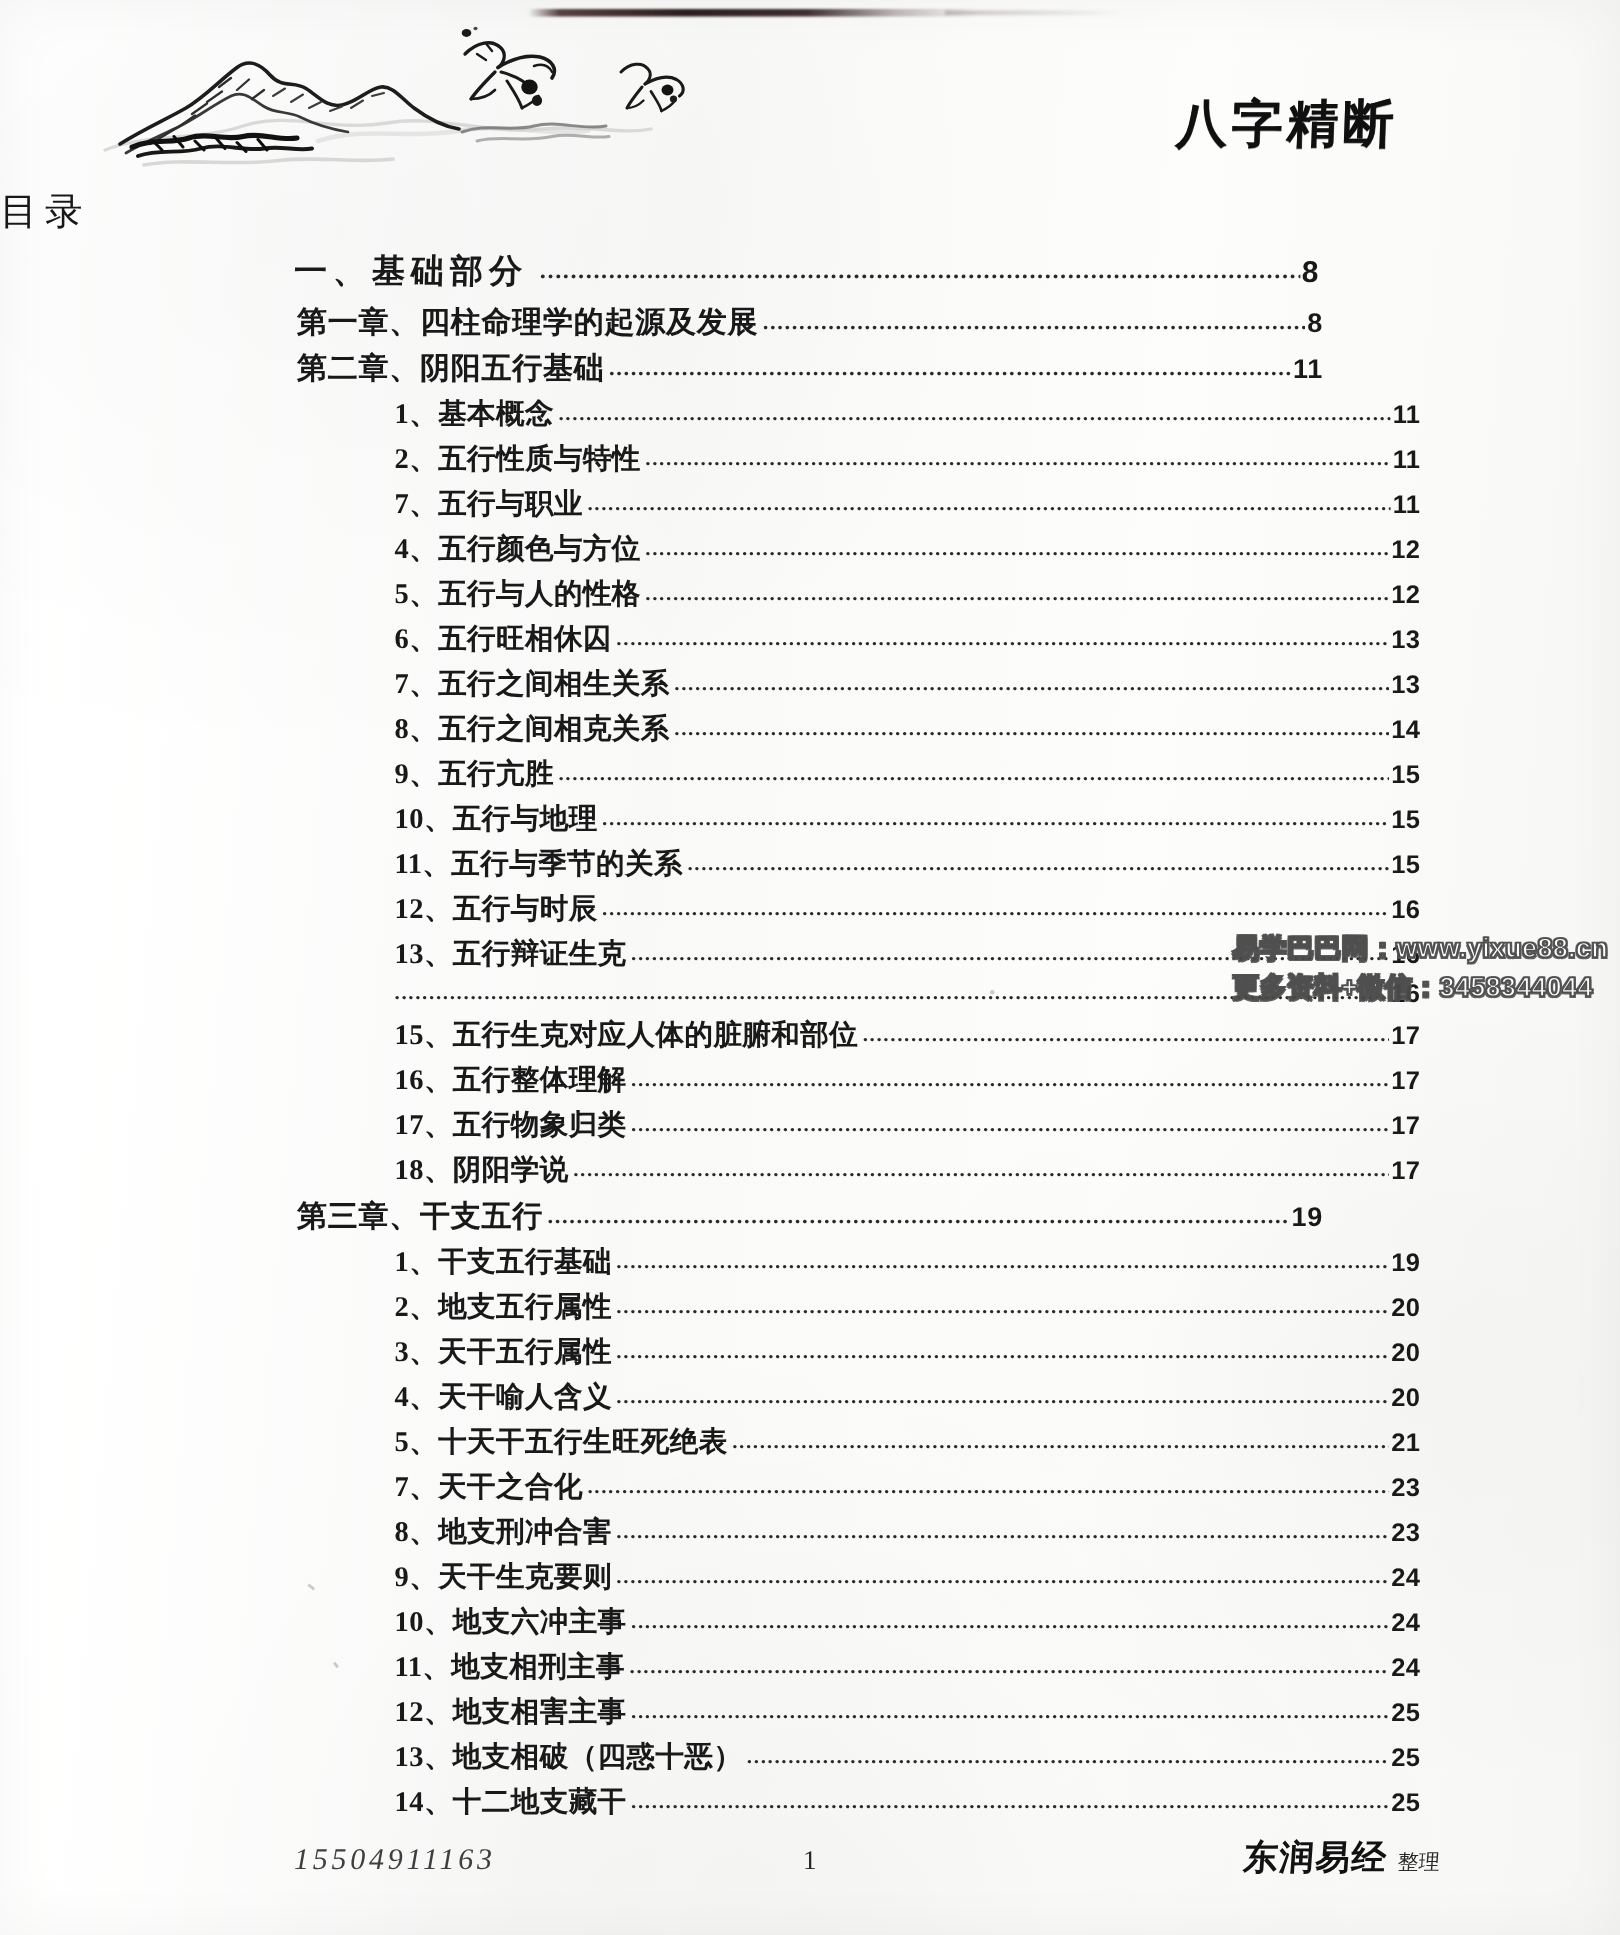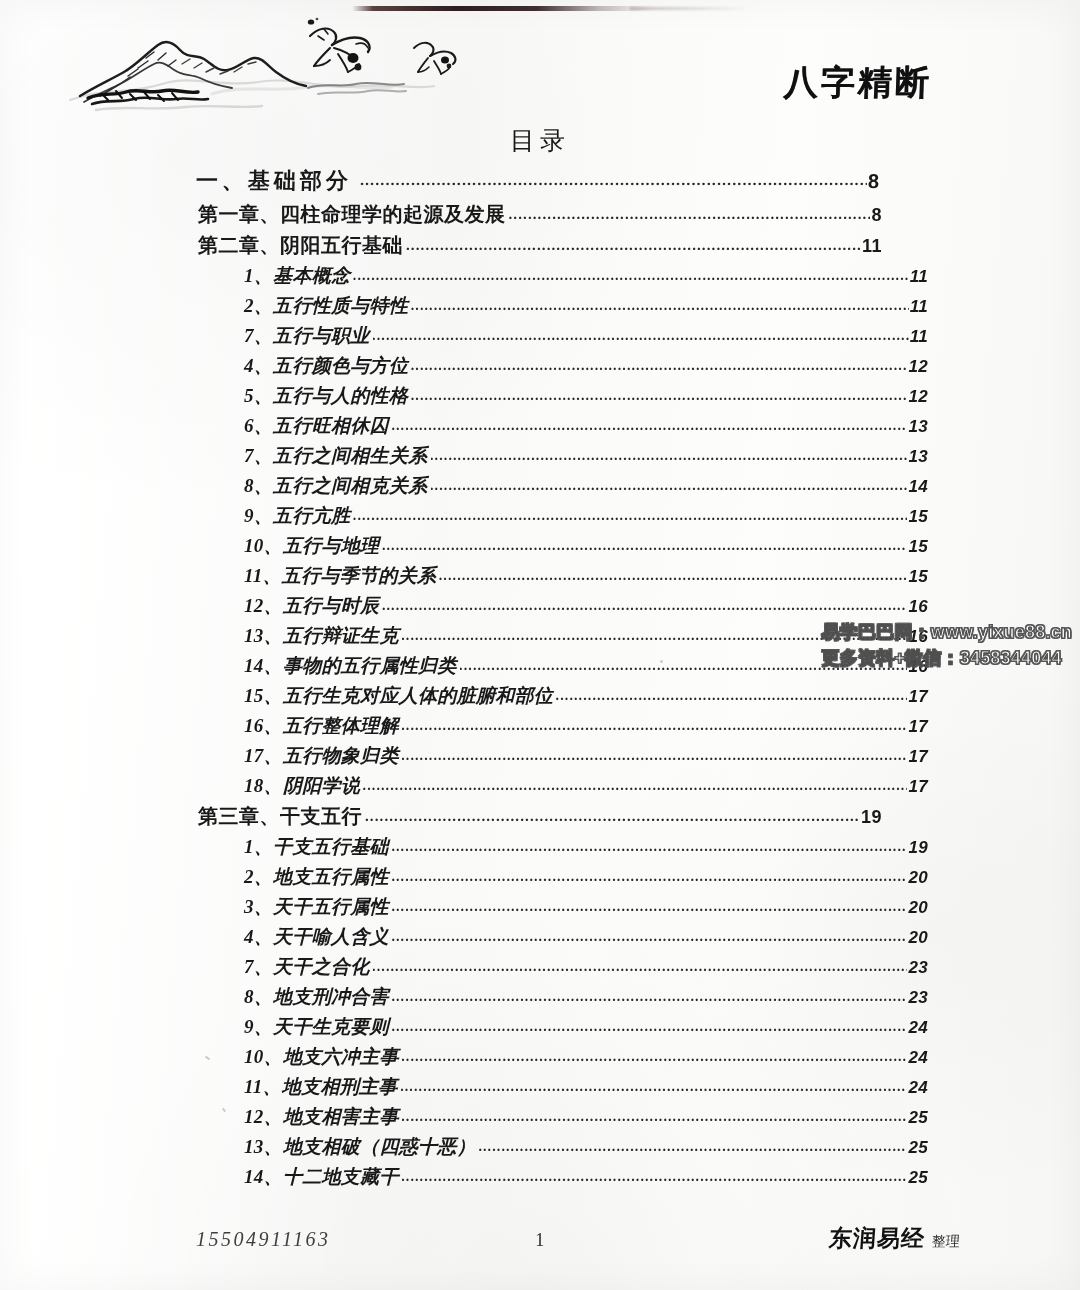--- a/index.html
+++ b/index.html
@@ -93,21 +93,20 @@
     text-shadow: 0.4px 0 0 rgba(0,0,0,0.55), 0 0.4px 0 rgba(0,0,0,0.35);
     transform: skewX(-2deg);
   }
 
   
   .toc-heading {
     position: absolute;
     left: 0;
     right: 0;
     top: 124px;
-    text-align: center;
     z-index: 5;
     font-size: 25px;
     letter-spacing: 5px;
     color: #1a1a1a;
     font-family: "Liberation Serif", "DejaVu Serif", serif;
   }
 
   
   .toc {
     position: absolute;
@@ -167,26 +166,25 @@
     font-size: 20px;
     font-weight: 700;
     letter-spacing: 0.5px;
     text-align: right;
   }
   .lvl-chapter .pageno { font-size: 18px; }
   .lvl-chapter .leader { font-size: 15px; }
 
   
   .lvl-item {
-    margin-left: 48px;
+    margin-left: 67px;
     margin-bottom: 4px;
     font-size: 19px;
     font-weight: 700;
     letter-spacing: 0.3px;
-    font-style: italic;
   }
   .lvl-item .pageno { font-size: 17px; }
   .lvl-item .leader { font-size: 14px; }
 
   
   .watermark {
     position: absolute;
     right: 8px;
     top: 620px;
     z-index: 7;
@@ -395,21 +393,20 @@
         <span class="label">12、五行与时辰</span>
         <span class="leader"></span>
         <span class="pageno">16</span>
       </div>
       <div class="row lvl-item">
         <span class="label">13、五行辩证生克</span>
         <span class="leader"></span>
         <span class="pageno">16</span>
       </div>
       <div class="row lvl-item">
-        <span class="label">14、事物的五行属性归类</span>
         <span class="leader"></span>
         <span class="pageno">16</span>
       </div>
       <div class="row lvl-item">
         <span class="label">15、五行生克对应人体的脏腑和部位</span>
         <span class="leader"></span>
         <span class="pageno">17</span>
       </div>
       <div class="row lvl-item">
         <span class="label">16、五行整体理解</span>
@@ -443,20 +440,25 @@
       </div>
       <div class="row lvl-item">
         <span class="label">3、天干五行属性</span>
         <span class="leader"></span>
         <span class="pageno">20</span>
       </div>
       <div class="row lvl-item">
         <span class="label">4、天干喻人含义</span>
         <span class="leader"></span>
         <span class="pageno">20</span>
+      </div>
+      <div class="row lvl-item">
+        <span class="label">5、十天干五行生旺死绝表</span>
+        <span class="leader"></span>
+        <span class="pageno">21</span>
       </div>
       <div class="row lvl-item">
         <span class="label">7、天干之合化</span>
         <span class="leader"></span>
         <span class="pageno">23</span>
       </div>
       <div class="row lvl-item">
         <span class="label">8、地支刑冲合害</span>
         <span class="leader"></span>
         <span class="pageno">23</span>

